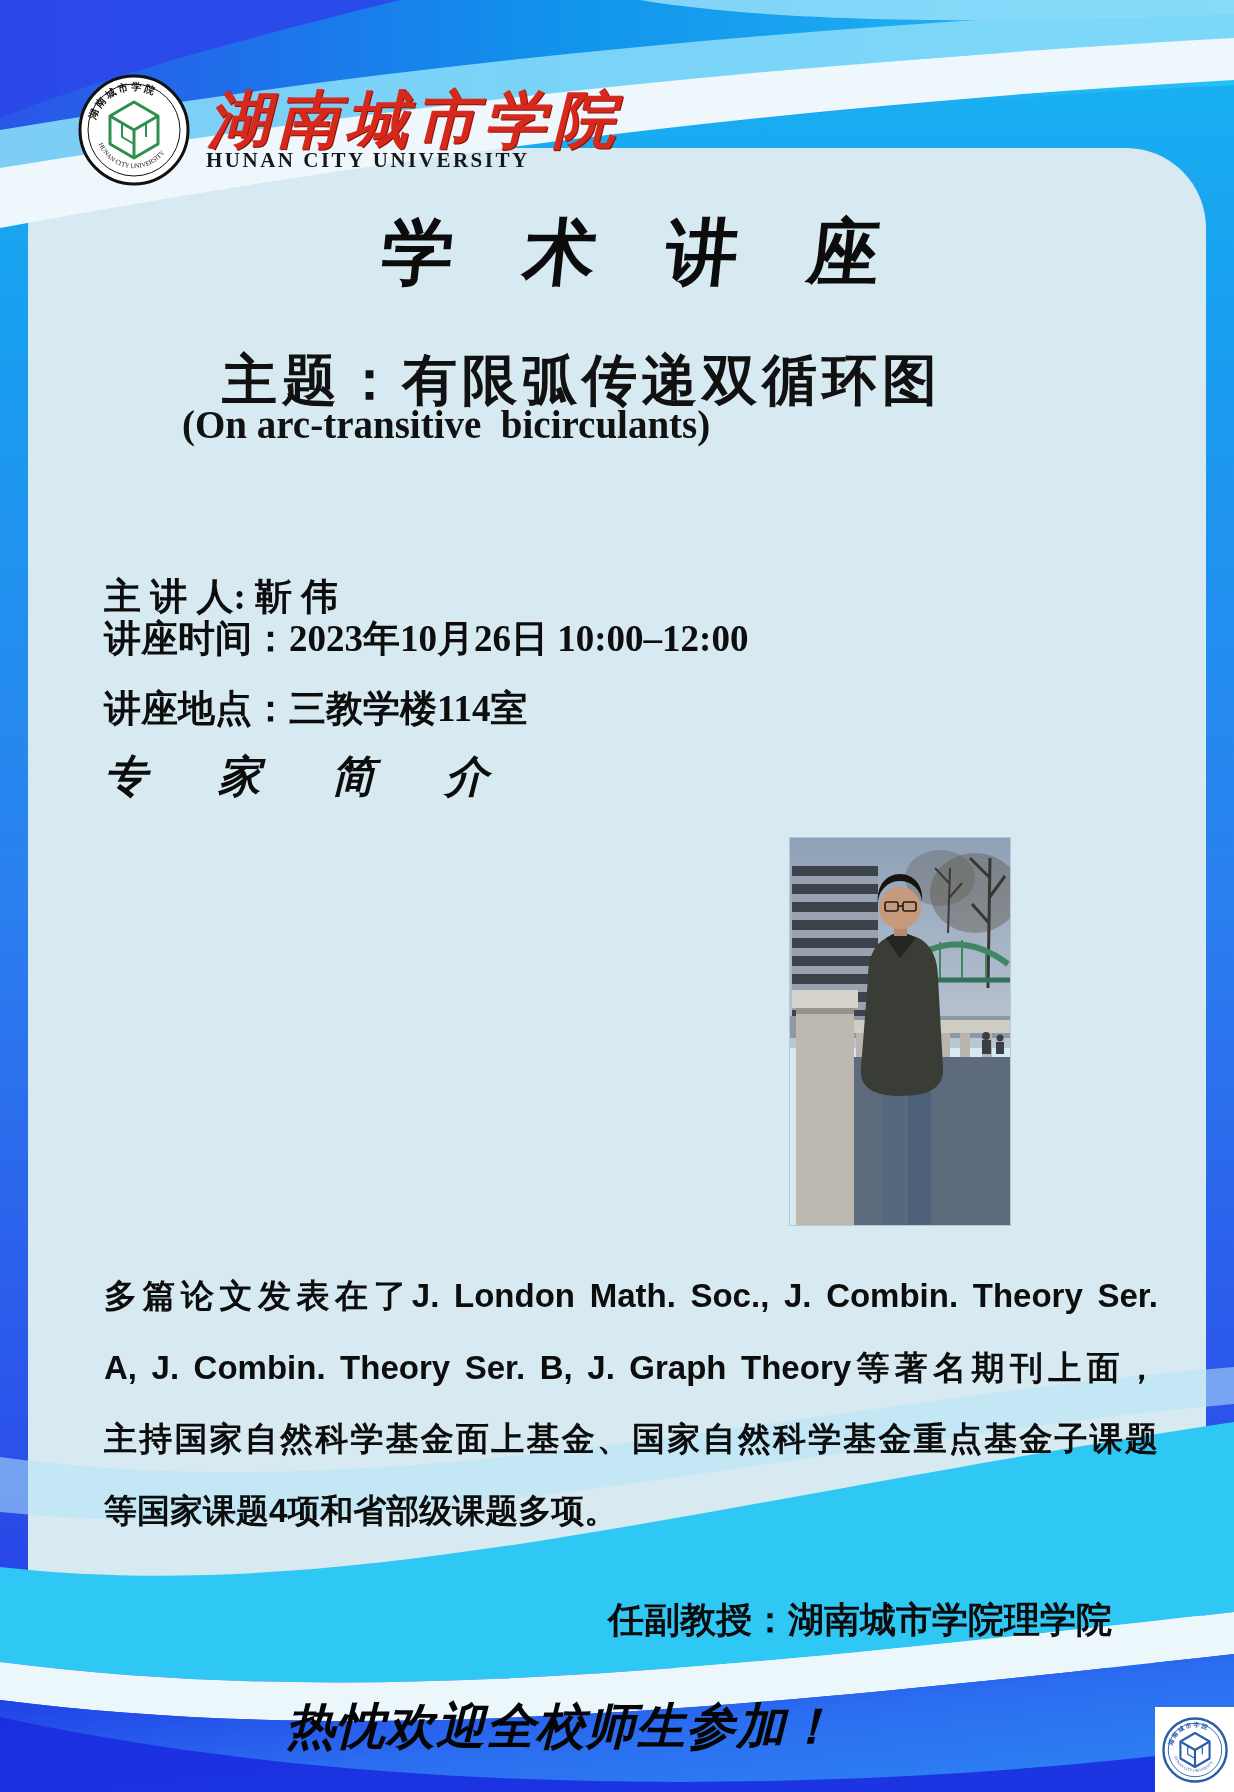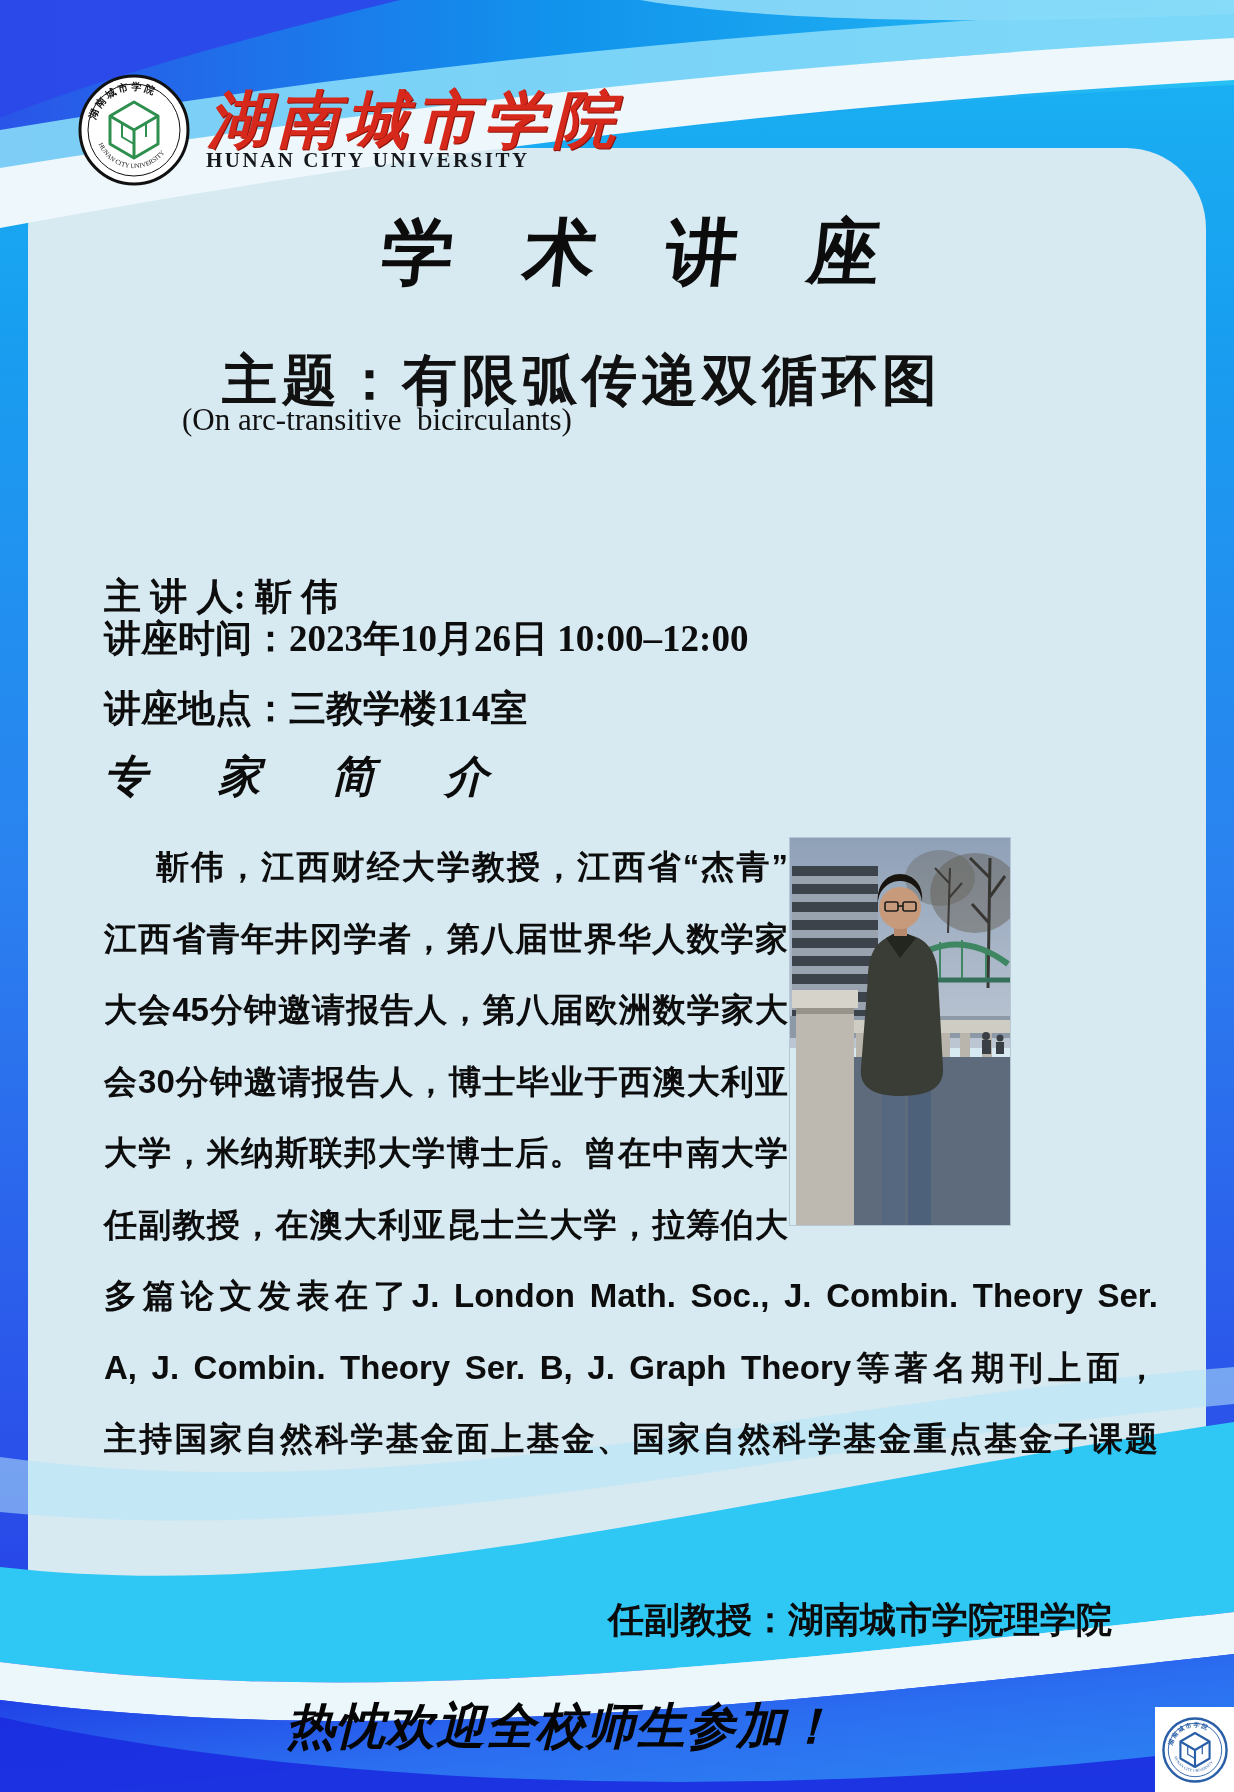--- a/index.html
+++ b/index.html
@@ -27,21 +27,21 @@
   }
   .main-title{
     position:absolute;left:382px;top:205px;font-size:72px;font-weight:900;color:#0c0c0c;
     letter-spacing:26px;transform:skewX(-6deg);white-space:pre;
   }
   .topic{
     position:absolute;left:222px;top:344px;font-size:55px;font-weight:900;color:#111;
     letter-spacing:5px;white-space:pre;font-family:Liberation Serif, serif;
   }
   .topic-en{
-    position:absolute;left:182px;top:402px;font-size:31px;font-weight:400;color:#111;white-space:pre;
+    position:absolute;left:182px;top:402px;font-size:39px;font-weight:700;color:#111;white-space:pre;
   }
   .info-line{position:absolute;left:104px;font-size:37px;font-weight:900;color:#0d0d0d;white-space:pre;}
   .speaker{top:572px;}
   .time{top:614px;}
   .location{top:684px;}
   .profile-heading{
     position:absolute;left:104px;top:748px;font-size:43px;font-weight:900;font-style:italic;
     color:#0c0c0c;letter-spacing:30px;white-space:pre;
   }
   .bio{position:absolute;font-family:"Liberation Sans","DejaVu Sans",sans-serif;
@@ -117,32 +117,25 @@
   <div class="main-title">学 术 讲 座</div>
   <div class="topic">主题：有限弧传递双循环图</div>
   <div class="topic-en">(On arc-transitive  bicirculants)</div>
 
   <div class="info-line speaker">主 讲 人: 靳 伟</div>
   <div class="info-line time">讲座时间：2023年10月26日 10:00–12:00</div>
   <div class="info-line location">讲座地点：三教学楼114室</div>
 
   <div class="profile-heading">专 家 简 介</div>
 
-  <div class="bio bio-a">
-    <div class="line indent">靳伟，江西财经大学教授，江西省“杰青”</div>
-    <div class="line">江西省青年井冈学者，第八届世界华人数学家</div>
-    <div class="line">大会45分钟邀请报告人，第八届欧洲数学家大</div>
-    <div class="line">会30分钟邀请报告人，博士毕业于西澳大利亚</div>
-    <div class="line">大学，米纳斯联邦大学博士后。曾在中南大学</div>
-    <div class="line">任副教授，在澳大利亚昆士兰大学，拉筹伯大</div>
-  </div>
   <div class="bio bio-b">
     <div class="line">多篇论文发表在了J. London Math. Soc., J. Combin. Theory Ser.</div>
     <div class="line">A, J. Combin. Theory Ser. B, J. Graph Theory等著名期刊上面，</div>
     <div class="line">主持国家自然科学基金面上基金、国家自然科学基金重点基金子课题</div>
+    <div class="line last">等国家课题4项和省部级课题多项。</div>
   </div>
 
   <svg class="photo" viewBox="0 0 220 387">
     <defs>
       <linearGradient id="skyG" x1="0" y1="0" x2="0" y2="1">
         <stop offset="0" stop-color="#8fa1b8"></stop>
           <stop offset="1" stop-color="#bdc7d4"></stop>
       </linearGradient>
     </defs>
     <rect x="0" y="0" width="220" height="210" fill="url(#skyG)"></rect>

